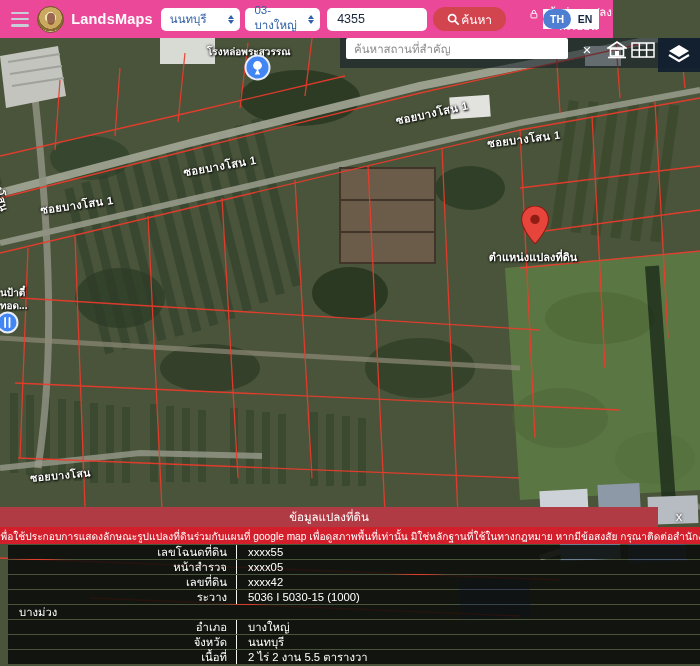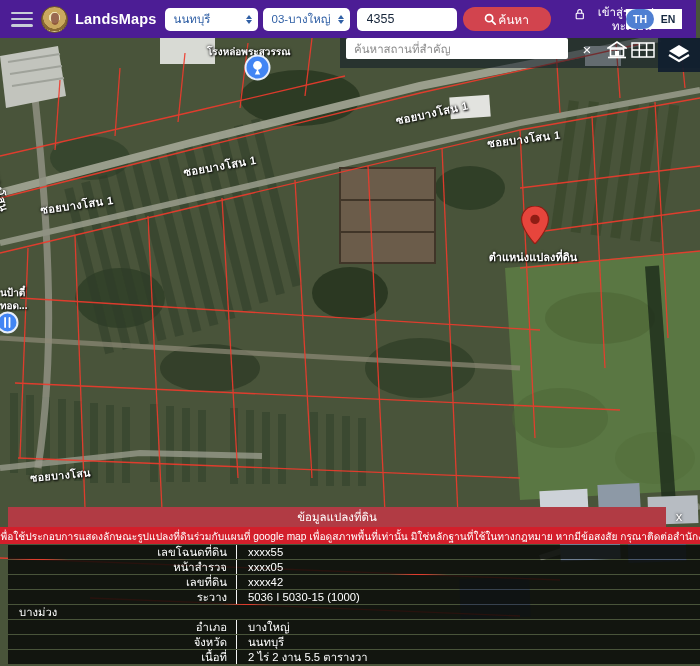--- a/index.html
+++ b/index.html
@@ -4,22 +4,22 @@
 <style>
   * { margin:0; padding:0; box-sizing:border-box; }
   html,body { width:700px; height:666px; }
   body {
     position:relative; overflow:hidden;
     font-family:"Liberation Sans","DejaVu Sans",sans-serif;
     background:#49543a;
   }
   
   .topbar {
-    position:absolute; top:0; left:0; width:696px; height:38px;
-    background:#4c1d95; display:flex; align-items:center; z-index:50;
+    position:absolute; top:0; left:0; width:613px; height:38px;
+    background:#ec4899; display:flex; align-items:center; z-index:50;
   }
   .hamburger { width:22px; height:15px; margin-left:11px; display:flex; flex-direction:column; justify-content:space-between; cursor:pointer; }
   .hamburger span { display:block; height:2.5px; background:#c7ced8; border-radius:2px; }
   .logo {
     width:27px; height:27px; border-radius:50%; margin-left:8px; flex:none;
     background:radial-gradient(circle at 50% 42%, #efe3b6 0 28%, #caa85f 29% 58%, #8a6a33 59% 72%, #d8c78f 73%);
     border:1px solid #6e5526; position:relative;
   }
   .logo::after{ content:""; position:absolute; left:9px; top:6px; width:8px; height:12px; background:#7c3f2e; border-radius:40% 40% 50% 50%; opacity:.75;}
   .brand { color:#ffffff; font-size:14.5px; font-weight:bold; margin-left:7px; letter-spacing:.2px; }
@@ -87,21 +87,21 @@
   .strip-close { width:26px; height:22px; margin-left:6px; color:#fff; font-size:15px;
     display:flex; align-items:center; justify-content:center; cursor:pointer; }
   .strip-btn { width:26px; height:24px; display:flex; align-items:center; justify-content:center; cursor:pointer; }
   .strip-btn.home { margin-left:4px; }
   .layers-btn {
     position:absolute; right:0; top:0; width:42px; height:34px; background:rgba(17,30,48,.92);
     z-index:21; display:flex; align-items:center; justify-content:center; cursor:pointer;
   }
   
   .panel-header {
-    position:absolute; left:8px; top:507px; width:658px; height:20px; background:#b13b44;
+    position:absolute; left:0; top:507px; width:658px; height:20px; background:#b13b44;
     color:#fff; font-size:11.5px; display:flex; align-items:center; justify-content:center; z-index:30;
   }
   .panel-close {
     position:absolute; left:668px; top:505px; width:22px; height:22px; color:#fff;
     font-size:13px; display:flex; align-items:center; justify-content:center; cursor:pointer; z-index:31;
     text-shadow:0 0 3px #000;
   }
   .panel-notice {
     position:absolute; left:0; top:527px; width:700px; height:17px; background:#d31f2b;
     color:#fff; font-size:10.2px; display:flex; align-items:center; justify-content:center;

